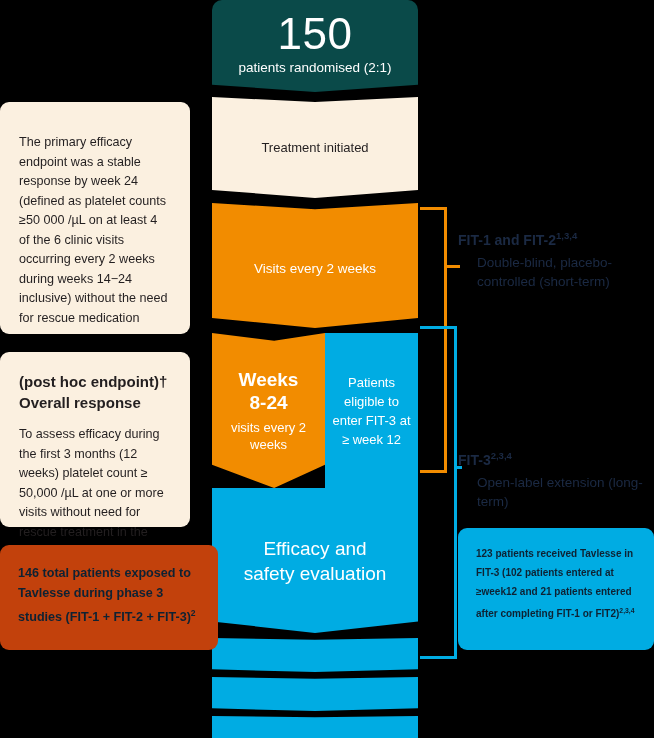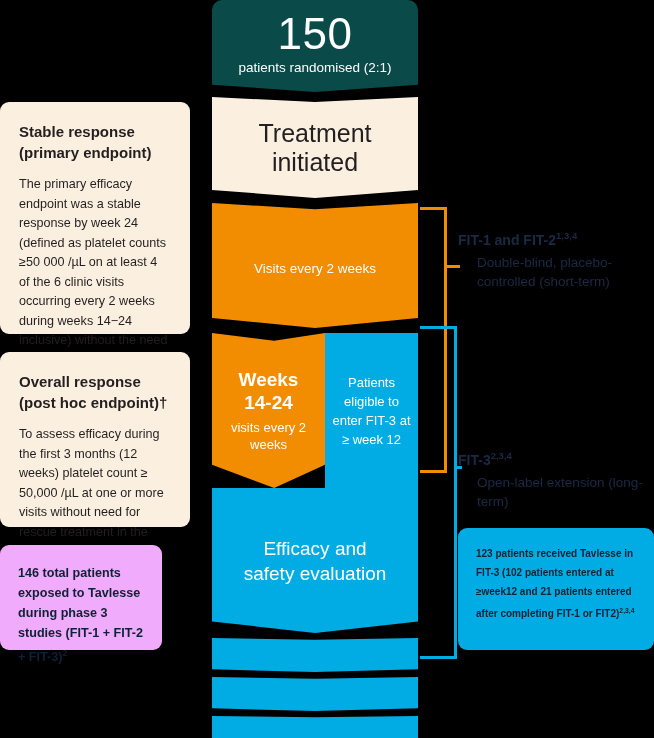--- a/index.html
+++ b/index.html
@@ -40,21 +40,21 @@
     border-radius:10px 10px 0 0;
     padding-bottom:6px;
   }
   #b-randomised .big{
     font-size:44px;line-height:46px;font-weight:400;letter-spacing:.5px;
   }
   #b-randomised .sub{font-size:13.5px;line-height:16px;margin-top:3px;}
 
   #b-treatment{
     height:101px;margin-top:5px;
-    font-size:25px;
+    font-size:13px;
   }
   #b-day1{
     height:125px;margin-top:5px;
   }
   #b-day1 .t1{font-size:20px;font-weight:600;line-height:24px;}
   #b-day1 .t2{font-size:13.5px;line-height:17px;margin-top:5px;}
 
   
   .splitrow{position:relative;width:206px;height:155px;margin-top:5px;padding-left:8px;}
   .split-left{
@@ -100,22 +100,22 @@
 
   #card-overall{
     left:0;top:352px;width:190px;height:175px;
     background:#fbf0e0;color:#231f20;
     padding:19px 19px 0 19px;
   }
   #card-overall .hd{font-size:15px;line-height:21px;}
   #card-overall .bd{font-size:12.6px;line-height:19.5px;margin-top:12px;}
 
   #card-exposed{
-    left:0;top:545px;width:162px;height:105px;
-    background:#f0abfc;color:#0e2233;
+    left:0;top:545px;width:218px;height:105px;
+    background:#c2410c;color:#0e2233;
     padding:18px 18px 0 18px;
     font-size:12.6px;line-height:20px;font-weight:700;
   }
 
   #card-fit3pts{
     left:458px;top:528px;width:196px;height:122px;
     background:#00ace3;color:#0e2233;
     padding:16px 14px 0 18px;
     font-size:10px;line-height:19px;font-weight:700;
   }
@@ -153,50 +153,46 @@
       <div>Treatment initiated</div>
     </div>
 
     <div class="blk orange notch-bt" id="b-day1">
       <div class="t2">Visits every 2 weeks</div>
     </div>
 
     <div class="splitrow">
       <div class="split-left">
         <div class="t1">Weeks</div>
-        <div class="t1">14-24</div>
+        <div class="t1">8-24</div>
         <div class="t2">visits every 2 weeks</div>
       </div>
       <div class="split-right">
         <div class="t2">Patients eligible to enter FIT-3 at ≥ week 12</div>
       </div>
     </div>
 
     <div class="blk blue notch-b" id="b-efficacy">
       <div>Efficacy and</div>
       <div>safety evaluation</div>
     </div>
 
     <div class="blk blue notch-bt" id="b-strip1"></div>
     <div class="blk blue notch-bt" id="b-strip2"></div>
     <div class="blk blue notch-t" id="b-strip3"></div>
   </div>
 
   <div class="card" id="card-stable">
-    <div class="hd">
-      <div>Stable response</div>
-      <div>(primary endpoint)</div>
-    </div>
     <div class="bd">The primary efficacy endpoint was a stable response by week 24 (defined as platelet counts ≥50 000 /µL on at least 4 of the 6 clinic visits occurring every 2 weeks during weeks 14−24 inclusive) without the need for rescue medication</div>
   </div>
 
   <div class="card" id="card-overall">
     <div class="hd">
+      <div>(post hoc endpoint)†</div>
       <div>Overall response</div>
-      <div>(post hoc endpoint)†</div>
     </div>
     <div class="bd">To assess efficacy during the first 3 months (12 weeks) platelet count ≥ 50,000 /µL at one or more visits without need for rescue treatment in the preceding 4 weeks</div>
   </div>
 
   <div class="card" id="card-exposed">
     <span>146 total patients exposed to Tavlesse during phase 3 studies (FIT-1 + FIT-2 + FIT-3)</span><sup>2</sup>
   </div>
 
   <div class="bracket bk-orange">
 

